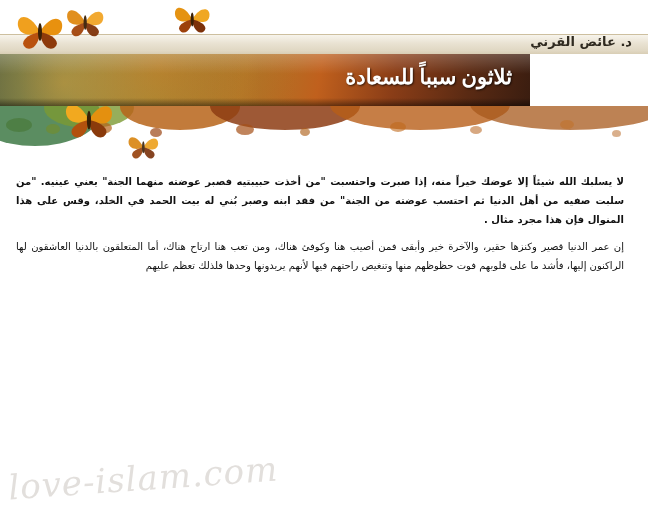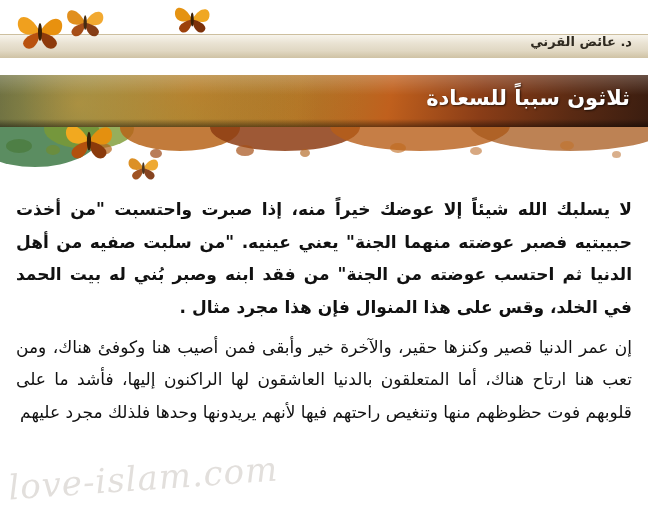--- a/index.html
+++ b/index.html
@@ -21,21 +21,21 @@
     height: 532px;
     position: relative;
     background: #ffffff;
     overflow: hidden;
   }
 
   
   .header-top {
     position: relative;
     width: 648px;
-    height: 75px;
+    height: 54px;
     background: #ffffff;
     overflow: hidden;
   }
   .header-top-stripe {
     position: absolute;
     left: 0; right: 0; top: 34px;
     height: 22px;
     background: linear-gradient(to bottom, #f7f4ec 0%, #e9e2d2 40%, #d9cfb8 100%);
     border-top: 1px solid #cdbf9f;
   }
@@ -53,27 +53,28 @@
     font-size: 13px;
     font-weight: bold;
     color: #2f2a20;
     direction: rtl;
     z-index: 6;
   }
 
   
   .banner {
     position: relative;
-    width: 648px;
+    width: 530px;
     height: 52px;
     background:
       radial-gradient(circle at 12% 55%, rgba(255,180,60,0.55) 0%, rgba(255,180,60,0) 42%),
       radial-gradient(circle at 30% 20%, rgba(210,90,20,0.45) 0%, rgba(210,90,20,0) 38%),
       linear-gradient(100deg, #1d4b46 0%, #2e6a52 14%, #6f7f3a 30%, #a97a2a 46%, #c0601d 60%, #8a3d17 74%, #5a2a13 88%, #3a1d10 100%);
     overflow: hidden;
+    font-family: Liberation Serif, serif;
   }
   .banner::after {
     content: "";
     position: absolute;
     left: 0; right: 0; bottom: 0;
     height: 8px;
     background: linear-gradient(to bottom, rgba(0,0,0,0.0), rgba(0,0,0,0.45));
   }
   .banner-sheen {
     position: absolute;
@@ -115,24 +116,24 @@
     text-align: right;
   }
   .section-heading {
     color: #165b3c;
     font-size: 14.5px;
     font-weight: bold;
     margin: 2px 8px 14px 0;
     direction: rtl;
   }
   .para {
-    font-size: 17px;
+    font-size: 10px;
     line-height: 1.92;
     color: #111111;
-    margin: 0 2px 7px 2px;
+    margin: 0 10px 7px 2px;
     direction: rtl;
     text-align: justify;
     text-justify: inter-word;
     font-weight: bold;
   }
   .para.thin { font-weight: normal; }
 
   
   .watermark {
     position: absolute;
@@ -233,18 +234,18 @@
         <path d="M26 22 C36 4, 50 6, 48 18 C46 28, 34 26, 26 22 Z" fill="#eda01c"></path>
         <path d="M26 22 C38 24, 48 32, 40 38 C32 42, 26 30, 26 22 Z" fill="#7a300a"></path>
         <ellipse cx="26" cy="22" rx="2" ry="9" fill="#3a2006"></ellipse>
       </g>
     </svg>
   </div>
 
   <div class="content">
 
     <p class="para">لا يسلبك الله شيئاً إلا عوضك خيراً منه، إذا صبرت واحتسبت "من أخذت حبيبتيه فصبر عوضته منهما الجنة" يعني عينيه. "من سلبت صفيه من أهل الدنيا ثم احتسب عوضته من الجنة" من فقد ابنه وصبر بُني له بيت الحمد في الخلد، وقس على هذا المنوال فإن هذا مجرد مثال .</p>
-    <p class="para thin">إن عمر الدنيا قصير وكنزها حقير، والآخرة خير وأبقى فمن أصيب هنا وكوفئ هناك، ومن تعب هنا ارتاح هناك، أما المتعلقون بالدنيا العاشقون لها الراكنون إليها، فأشد ما على قلوبهم فوت حظوظهم منها وتنغيص راحتهم فيها لأنهم يريدونها وحدها فلذلك مجرد عليهم</p>
+    <p class="para thin">إن عمر الدنيا قصير وكنزها حقير، والآخرة خير وأبقى فمن أصيب هنا وكوفئ هناك، ومن تعب هنا ارتاح هناك، أما المتعلقون بالدنيا العاشقون لها الراكنون إليها، فأشد ما على قلوبهم فوت حظوظهم منها وتنغيص راحتهم فيها لأنهم يريدونها وحدها فلذلك تعظم عليهم</p>
   </div>
 
   <div class="watermark">love-islam.com</div>
 
 </div>
 
 </body></html>

